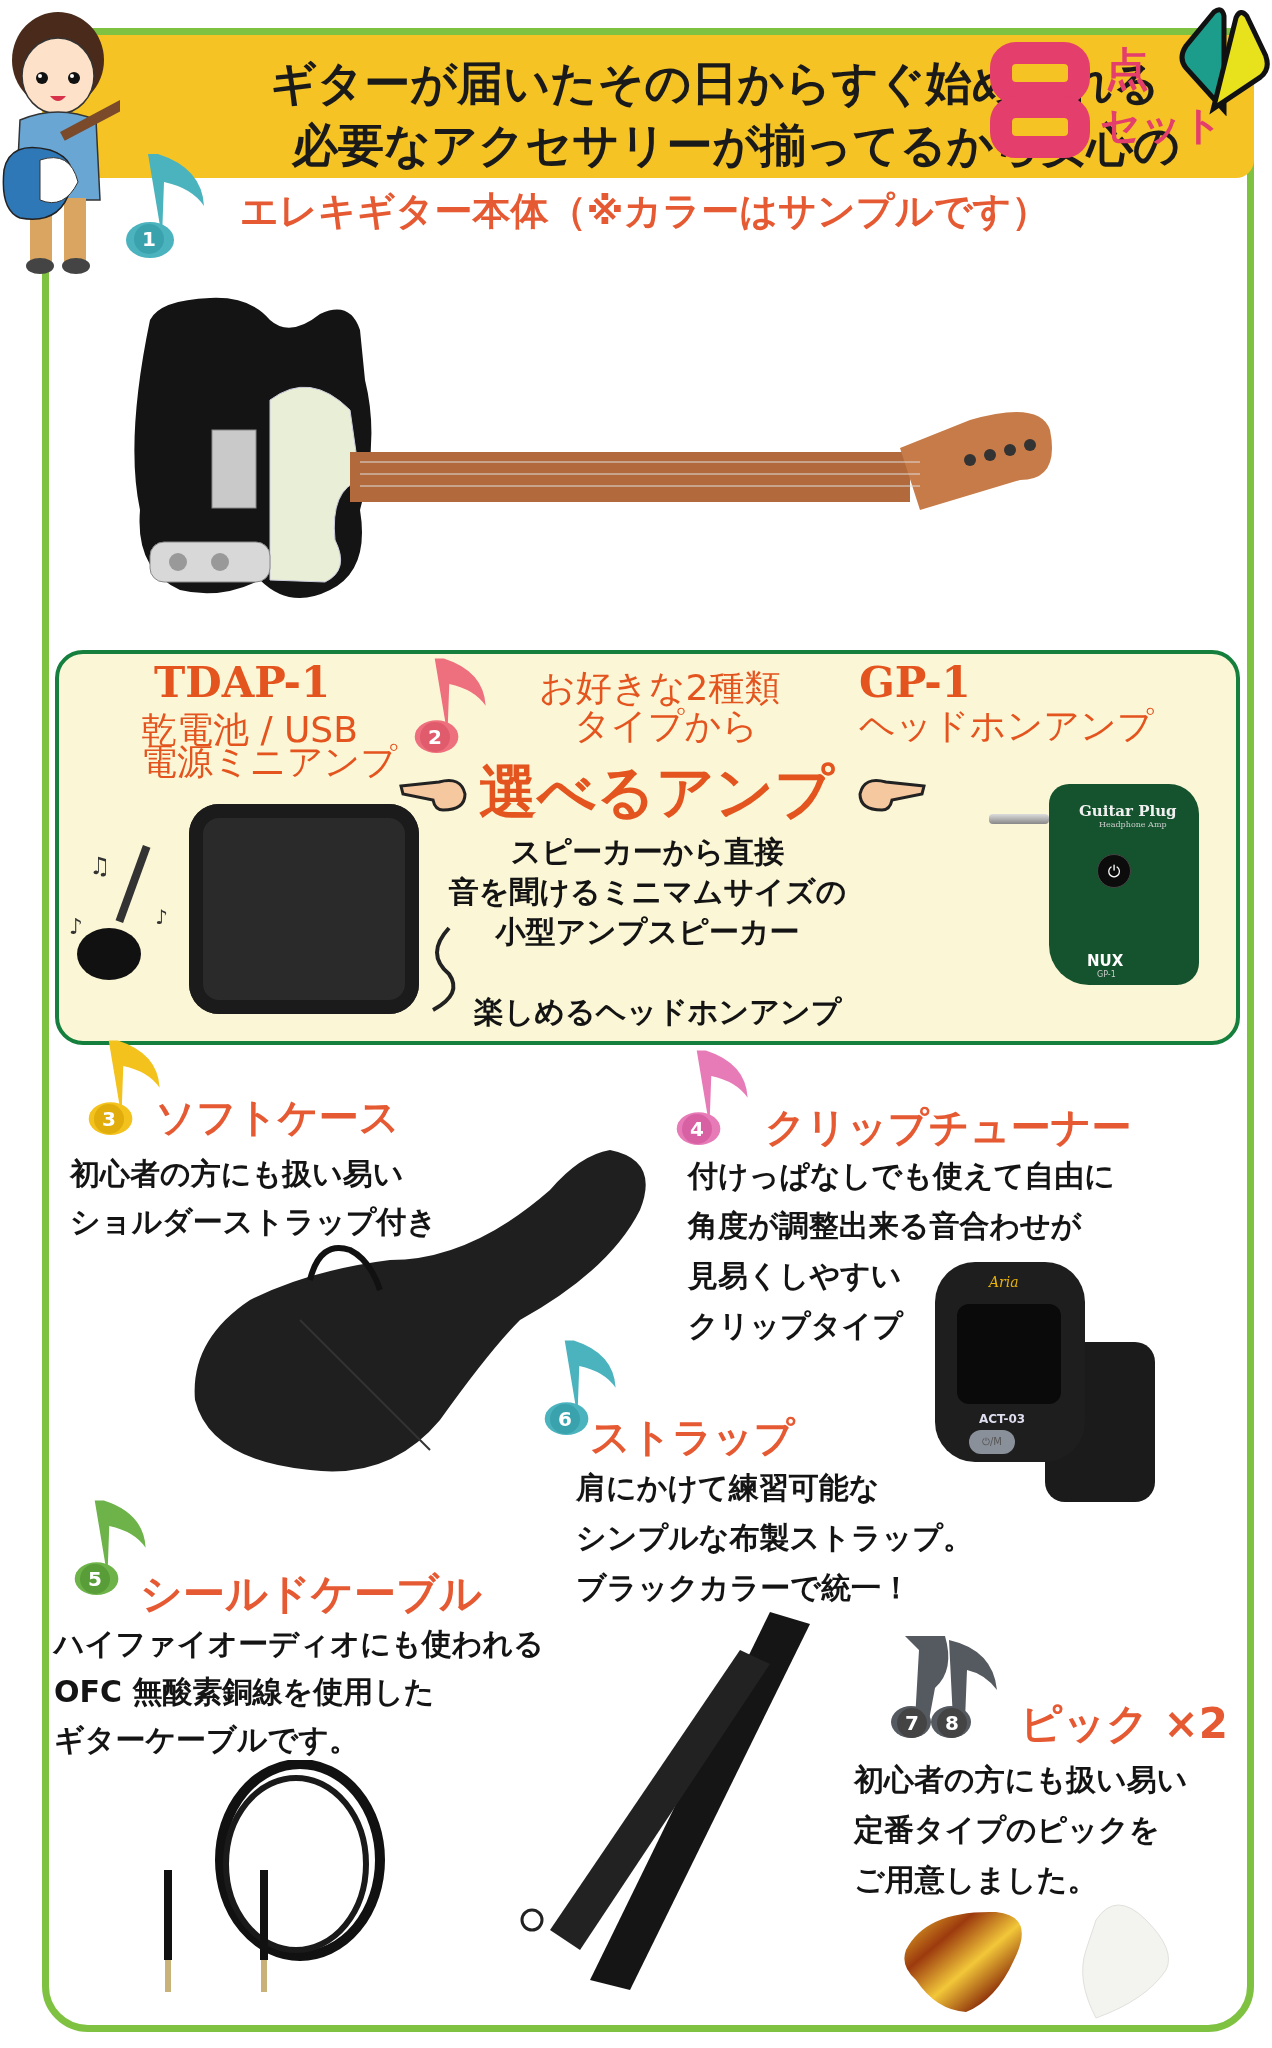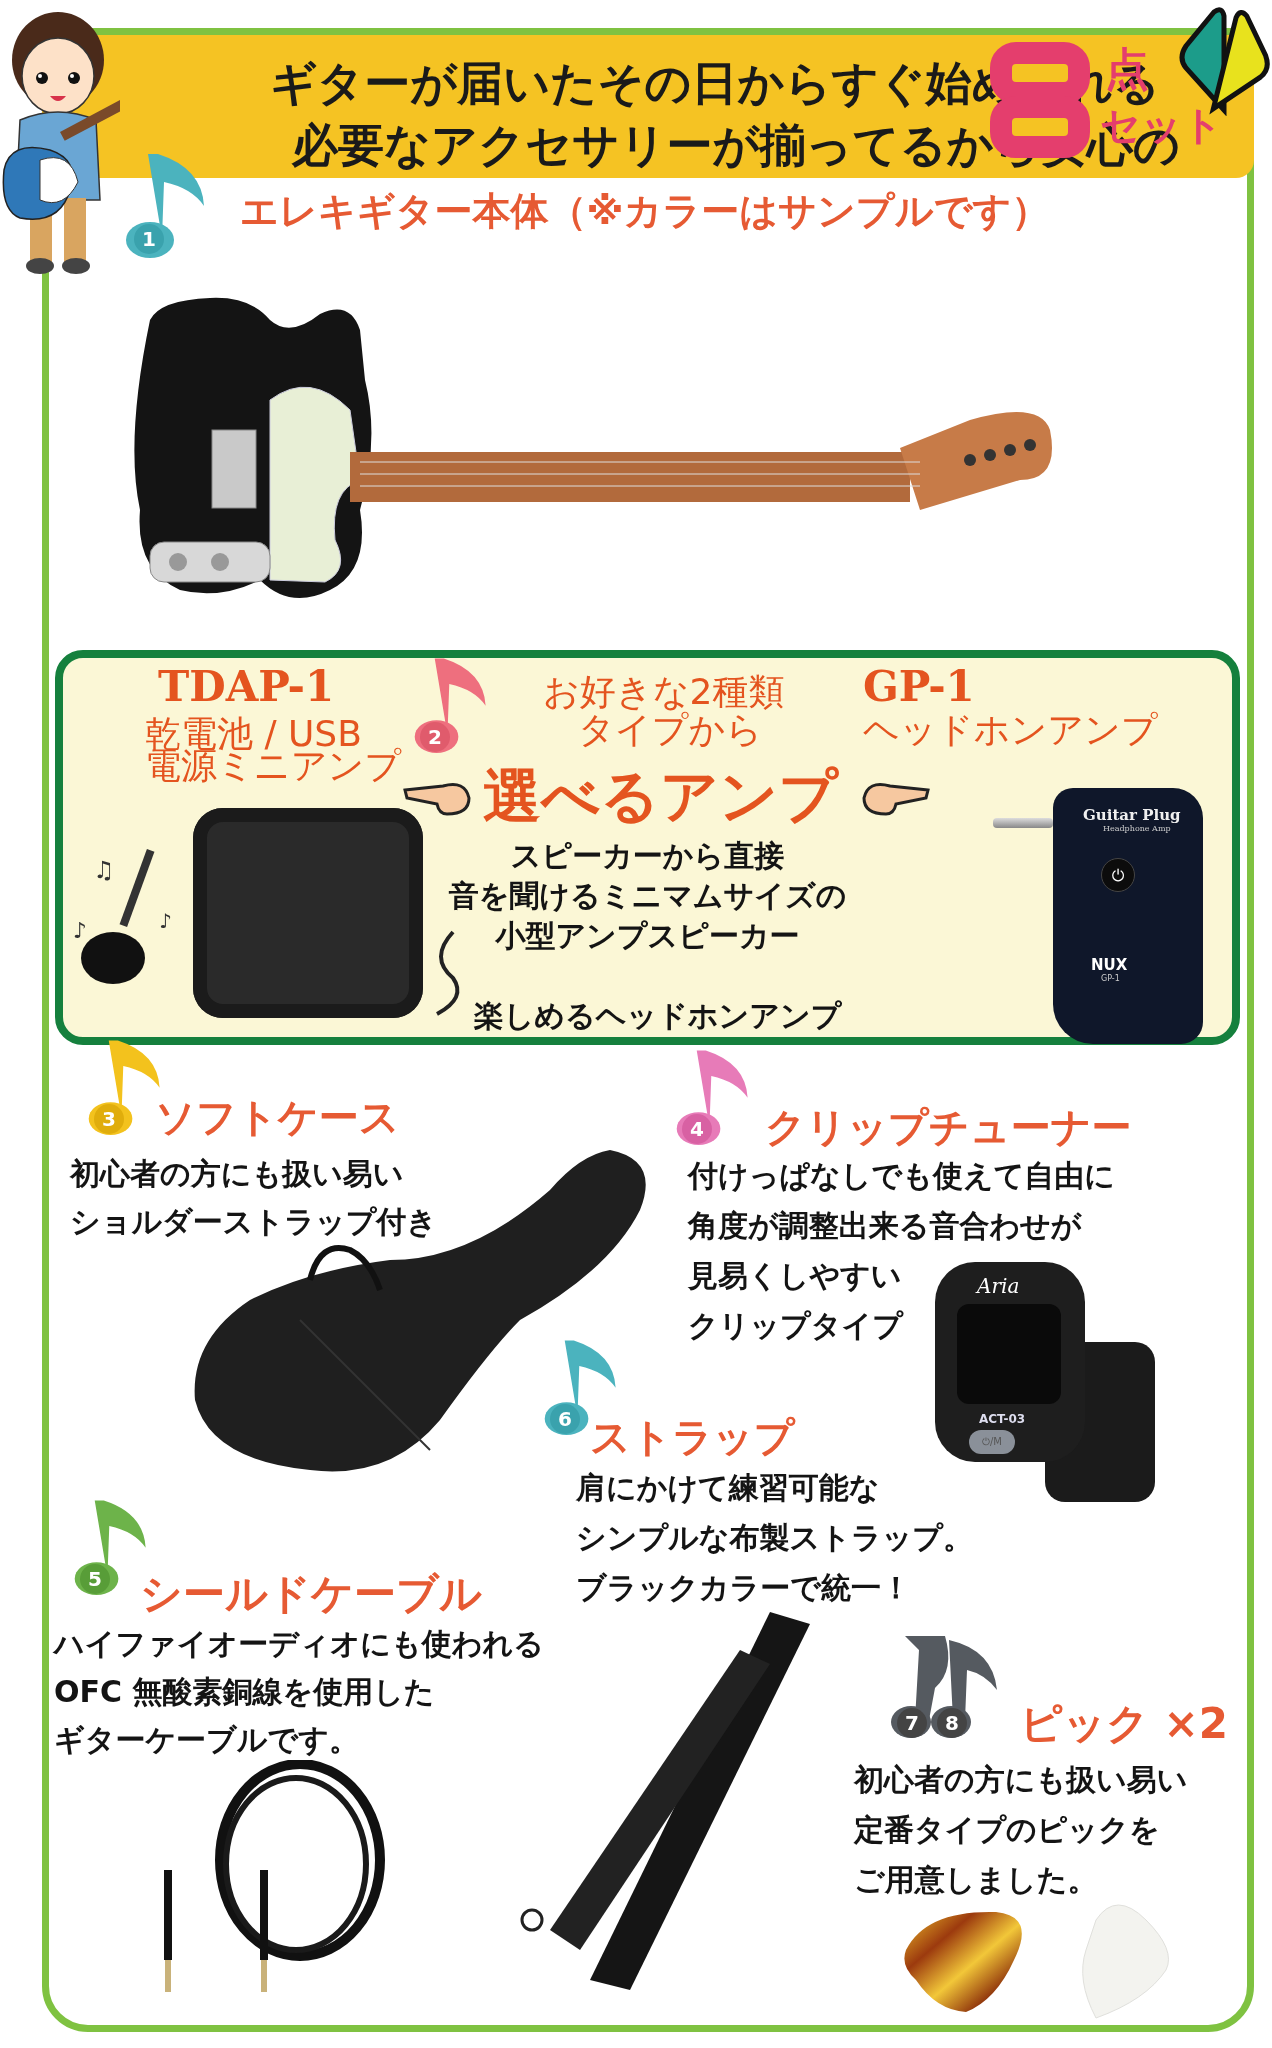--- a/index.html
+++ b/index.html
@@ -25,21 +25,21 @@
   
   .sec-title { position: absolute; color: #e65a33; font-weight: bold; white-space: nowrap; }
   .body-text { position: absolute; color: #141414; font-weight: bold; font-size: 30px; line-height: 48px; white-space: nowrap; }
 
   
   .note { position: absolute; }
   .note-num { position: absolute; width: 30px; height: 30px; border-radius: 50%; color: #fff; font-weight: bold; font-size: 20px; text-align: center; line-height: 30px; }
 
   
   .amp-panel { position: absolute; left: 55px; top: 650px; width: 1185px; height: 395px;
-    background: #fbf7d6; border: 8px solid #15803d; border-radius: 28px; }
+    background: #fbf7d6; border: 4px solid #15803d; border-radius: 28px; }
   .model { position: absolute; font-family: "DejaVu Serif", "Liberation Serif", serif; font-weight: bold; color: #e4541f; font-size: 42px; }
   .amp-sub { position: absolute; color: #e4541f; font-size: 36px; line-height: 32px; text-align: center; white-space: nowrap; }
   .amp-center { position: absolute; left: 0; right: 0; text-align: center; font-weight: bold; color: #141414; font-size: 30px; line-height: 40px; }
 
   .hand { position: absolute; width: 72px; height: 44px; }
 </style>
 </head>
 <body>
 
 <div class="frame"></div>
@@ -145,21 +145,21 @@
     <ellipse cx="40" cy="120" rx="32" ry="26" fill="#111"></ellipse>
     <text x="20" y="40" font-size="24" fill="#333">♫</text>
       <text x="0" y="100" font-size="22" fill="#333">♪</text>
       <text x="86" y="90" font-size="20" fill="#333">♪</text>
   </svg>
 
   <svg class="abs" style="left:360px; top:270px;" width="50" height="90" viewBox="0 0 50 90">
     <path d="M30 4 Q6 30 30 50 Q44 70 14 86" stroke="#222" stroke-width="4" fill="none"></path>
   </svg>
 
-  <div class="abs" style="left:990px; top:130px; width:150px; height:256px; background:#0f172a; border-radius:20px 30px 22px 40px;">
+  <div class="abs" style="left:990px; top:130px; width:150px; height:201px; background:#14532d; border-radius:20px 30px 22px 40px;">
     <div class="abs" style="left:30px; top:18px; color:#f0f0f0; font-family:'DejaVu Serif', serif; font-weight:bold; font-size:15px;">Guitar Plug</div>
     <div class="abs" style="left:50px; top:36px; color:#ccc; font-family:'DejaVu Serif', serif; font-size:8px;">Headphone Amp</div>
     <div class="abs" style="left:48px; top:70px; width:34px; height:34px; border-radius:50%; background:#0c0c0c; border:1px solid #444; color:#fff; text-align:center; line-height:34px; font-size:16px;">⏻</div>
     <div class="abs" style="left:38px; top:168px; color:#fff; font-weight:bold; font-size:15px;">NUX</div>
     <div class="abs" style="left:48px; top:186px; color:#ccc; font-size:8px;">GP-1</div>
   </div>
   <div class="abs" style="left:930px; top:160px; width:60px; height:10px; background:linear-gradient(#ddd,#888); border-radius:4px;"></div>
 </div>
 
 <div class="note" style="left:402px; top:648px;">
@@ -192,21 +192,21 @@
       <ellipse cx="38" cy="92" rx="24" ry="18" fill="#e77bb8"></ellipse>
     </svg>
   <div class="note-num" style="left:18px; top:74px; background:#d861a3;">4</div>
 </div>
 <div class="sec-title" style="left:765px; top:1100px; font-size:40px;">クリップチューナー</div>
 <div class="body-text" style="left:688px; top:1152px;">付けっぱなしでも使えて自由に</div>
 <div class="body-text" style="left:688px; top:1202px;">角度が調整出来る音合わせが</div>
 <div class="body-text" style="left:688px; top:1252px;">見易くしやすい</div>
 <div class="body-text" style="left:688px; top:1302px;">クリップタイプ</div>
 <div class="abs" style="left:935px; top:1262px; width:150px; height:200px; background:#1e1e1e; border-radius:40px; box-shadow: 90px 60px 0 -20px #1b1b1b;">
-  <div class="abs" style="left:42px; top:12px; color:#ffffff; font-family:'DejaVu Serif', serif; font-style:italic; font-size:20px;">Aria</div>
+  <div class="abs" style="left:54px; top:12px; color:#eab308; font-family:'DejaVu Serif', serif; font-style:italic; font-size:14px;">Aria</div>
   <div class="abs" style="left:22px; top:42px; width:104px; height:100px; background:#0a0a0a; border-radius:12px;"></div>
   <div class="abs" style="left:44px; top:150px; color:#dde; font-size:12px; font-weight:bold;">ACT-03</div>
   <div class="abs" style="left:34px; top:168px; width:46px; height:24px; background:#8a9099; border-radius:12px; color:#555; font-size:10px; text-align:center; line-height:24px;">⏻/M</div>
 </div>
 
 <div class="note" style="left:532px; top:1330px;">
   <svg width="100" height="110" viewBox="0 0 110 110">
       <path d="M36 6 L46 6 Q90 20 92 58 Q80 40 52 34 L50 90 Z" fill="#4bb3be"></path>
       <ellipse cx="38" cy="92" rx="24" ry="18" fill="#4bb3be"></ellipse>
     </svg>

